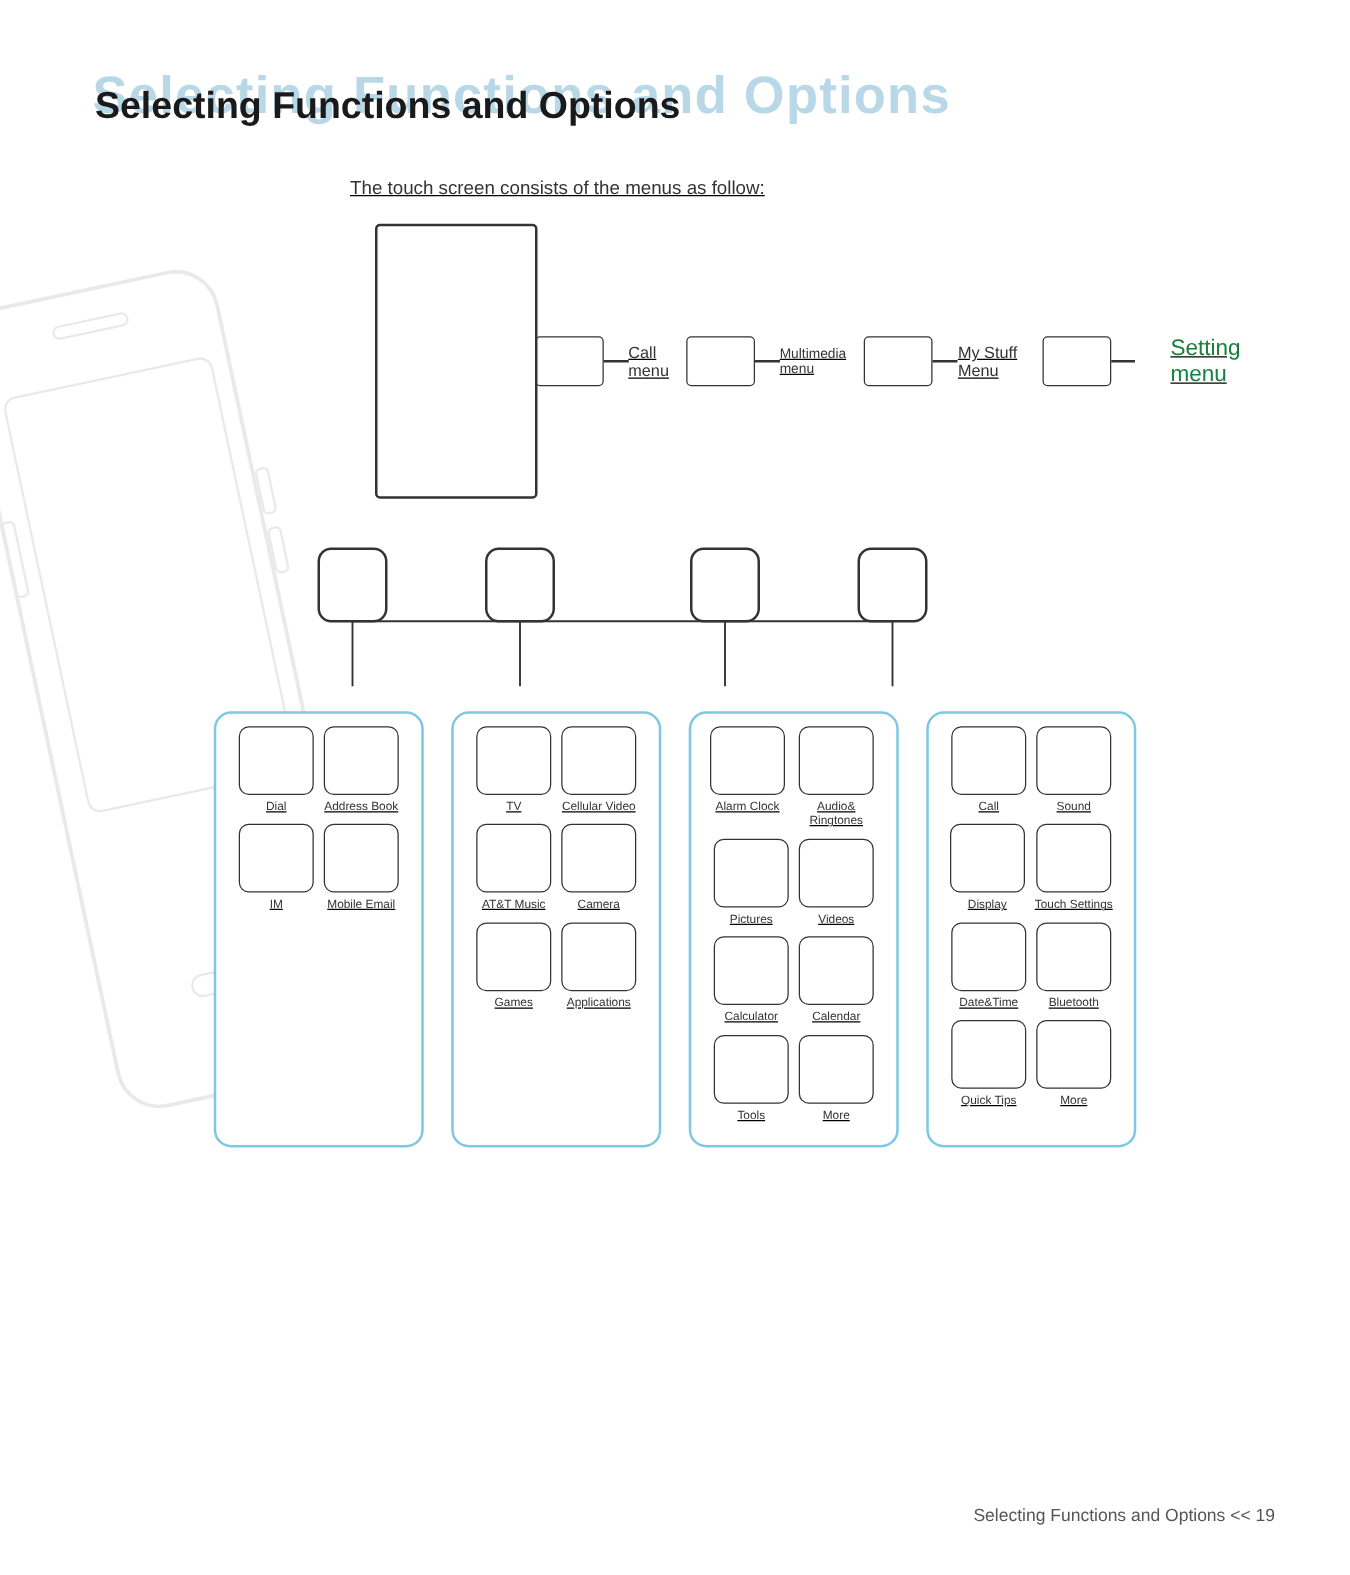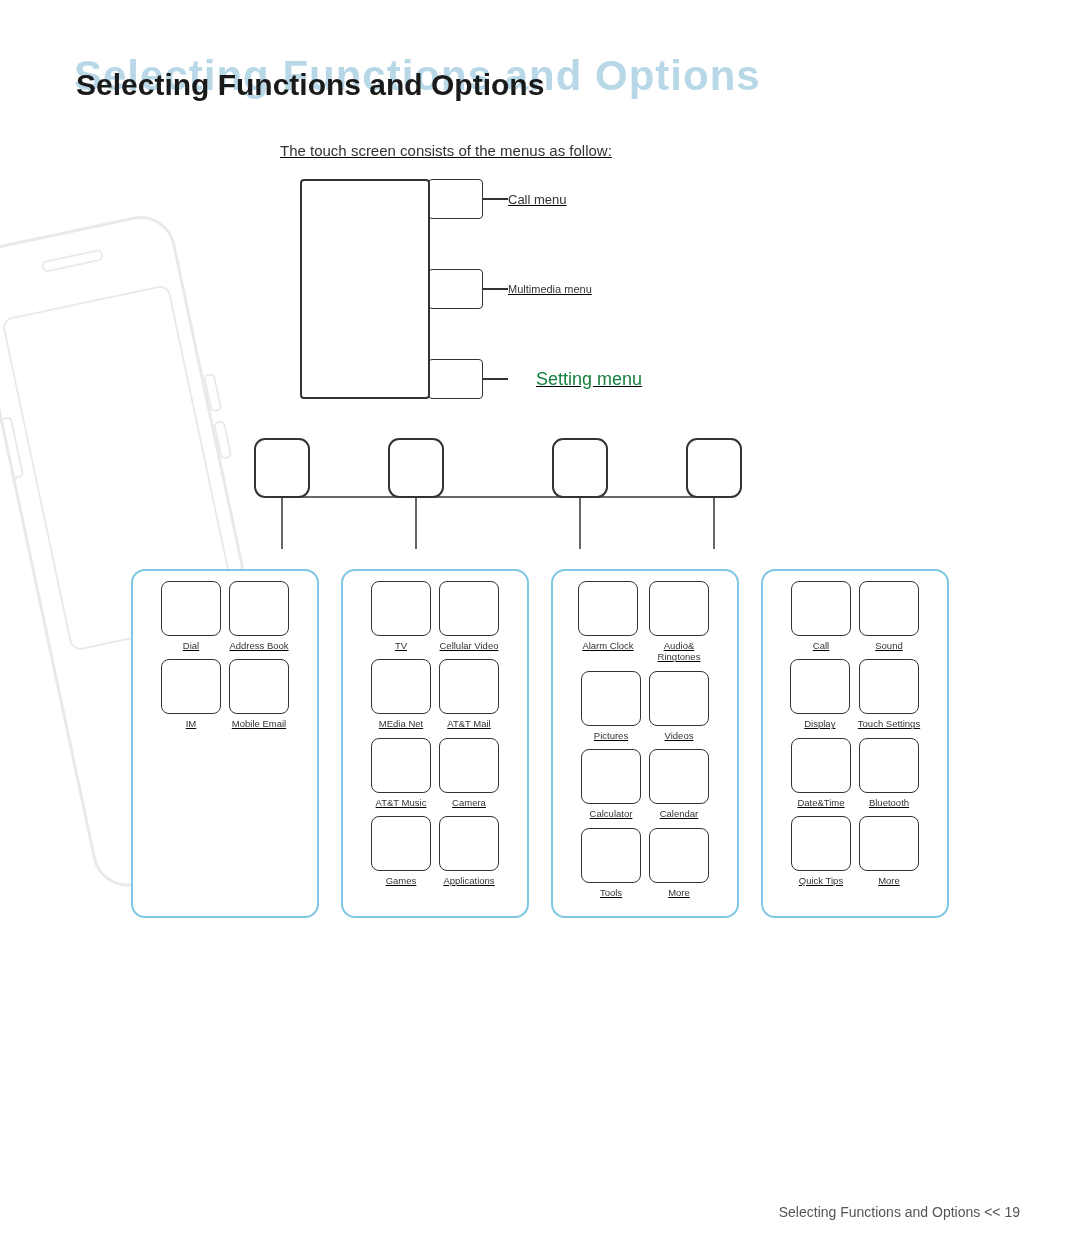--- a/index.html
+++ b/index.html
@@ -58,21 +58,21 @@
       color: #333;
       margin-bottom: 20px;
       margin-left: 220px;
     }
 
     .column-panel {
       border: 2px solid #7ec8e3;
       border-radius: 14px;
       padding: 10px 8px;
       background: #fff;
-      width: 188px;
+      width: 168px;
     }
 
     .cell-row {
       display: flex;
       gap: 8px;
       margin-bottom: 8px;
       justify-content: center;
     }
 
     .cell-item {
@@ -139,34 +139,39 @@
 </div>
 
 <div class="content">
 
   <p class="intro-text">The touch screen consists of the menus as follow:</p>
 
   <div style="display:flex; margin-left:240px; margin-bottom:30px; align-items:flex-start;">
 
     <div style="width:130px; height:220px; border:2px solid #333; border-radius:4px; flex-shrink:0;"></div>
 
-    <div style="display:flex; flex-direction:column; justify-content:space-between; height:220px; margin-left:-2px;">
+    <div style="display:flex; justify-content:space-between; height:220px; margin-left:-2px;">
       <div style="display:flex; align-items:center;">
         <div style="width:55px; height:40px; border:1.5px solid #333; border-radius:4px; flex-shrink:0;"></div>
         <div style="width:25px; height:1.5px; background:#333;"></div>
         <span style="font-size:13px; color:#333;">Call menu</span>
       </div>
       <div style="display:flex; align-items:center;">
         <div style="width:55px; height:40px; border:1.5px solid #333; border-radius:4px; flex-shrink:0;"></div>
         <div style="width:25px; height:1.5px; background:#333;"></div>
         <span style="font-size:11px; color:#333;">Multimedia menu</span>
       </div>
       <div style="display:flex; align-items:center;">
         <div style="width:55px; height:40px; border:1.5px solid #333; border-radius:4px; flex-shrink:0;"></div>
         <div style="width:25px; height:1.5px; background:#333;"></div>
+        <span style="font-size:13px; color:#333;">My Stuff Menu</span>
+      </div>
+      <div style="display:flex; align-items:center;">
+        <div style="width:55px; height:40px; border:1.5px solid #333; border-radius:4px; flex-shrink:0;"></div>
+        <div style="width:25px; height:1.5px; background:#333;"></div>
         <span style="font-size:18px; color:#15803d;margin-left:28px;">Setting menu</span>
       </div>
     </div>
   </div>
 
   <div style="position:relative; margin-top:10px;">
 
     <svg width="760" height="160" style="display:block; margin: 0 auto;" xmlns="http://www.w3.org/2000/svg">
 
       <rect x="95" y="10" width="54" height="58" rx="10" fill="white" stroke="#333" stroke-width="2"></rect>
@@ -221,30 +226,20 @@
             <span class="cell-label">TV</span>
           </div>
           <div class="cell-item">
             <div class="cell-box"></div>
             <span class="cell-label">Cellular Video</span>
           </div>
         </div>
         <div class="cell-row">
           <div class="cell-item">
             <div class="cell-box"></div>
-            <span class="cell-label">MEdia Net</span>
-          </div>
-          <div class="cell-item">
-            <div class="cell-box"></div>
-            <span class="cell-label">AT&amp;T Mail</span>
-          </div>
-        </div>
-        <div class="cell-row">
-          <div class="cell-item">
-            <div class="cell-box"></div>
             <span class="cell-label">AT&amp;T Music</span>
           </div>
           <div class="cell-item">
             <div class="cell-box"></div>
             <span class="cell-label">Camera</span>
           </div>
         </div>
         <div class="cell-row">
           <div class="cell-item">
             <div class="cell-box"></div>

